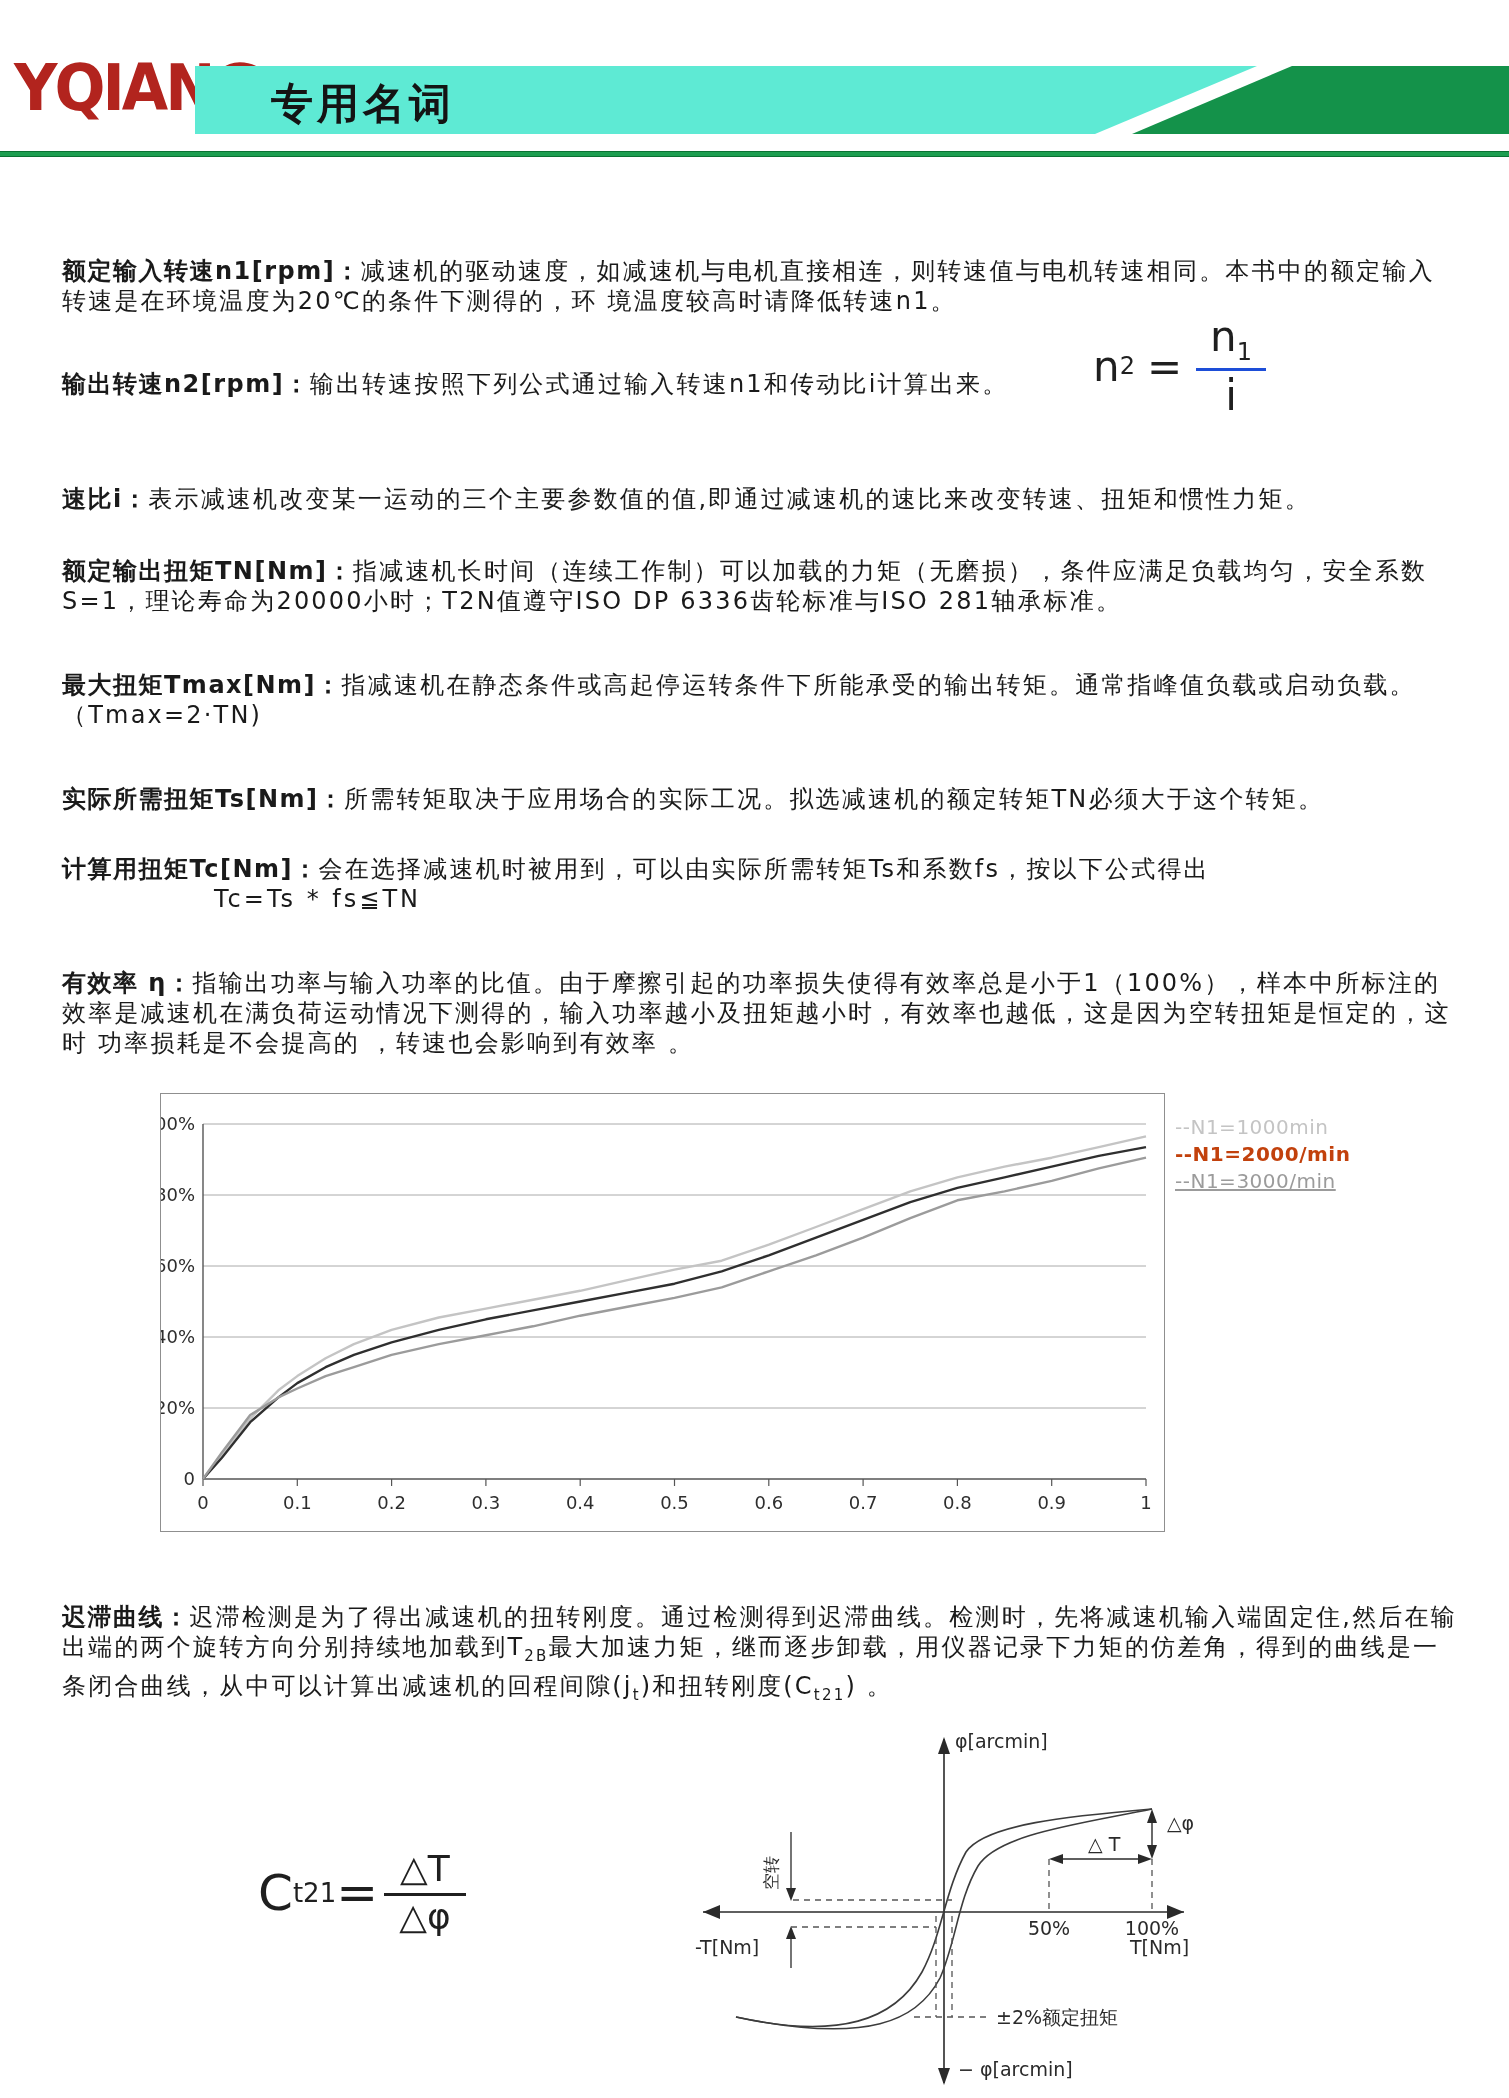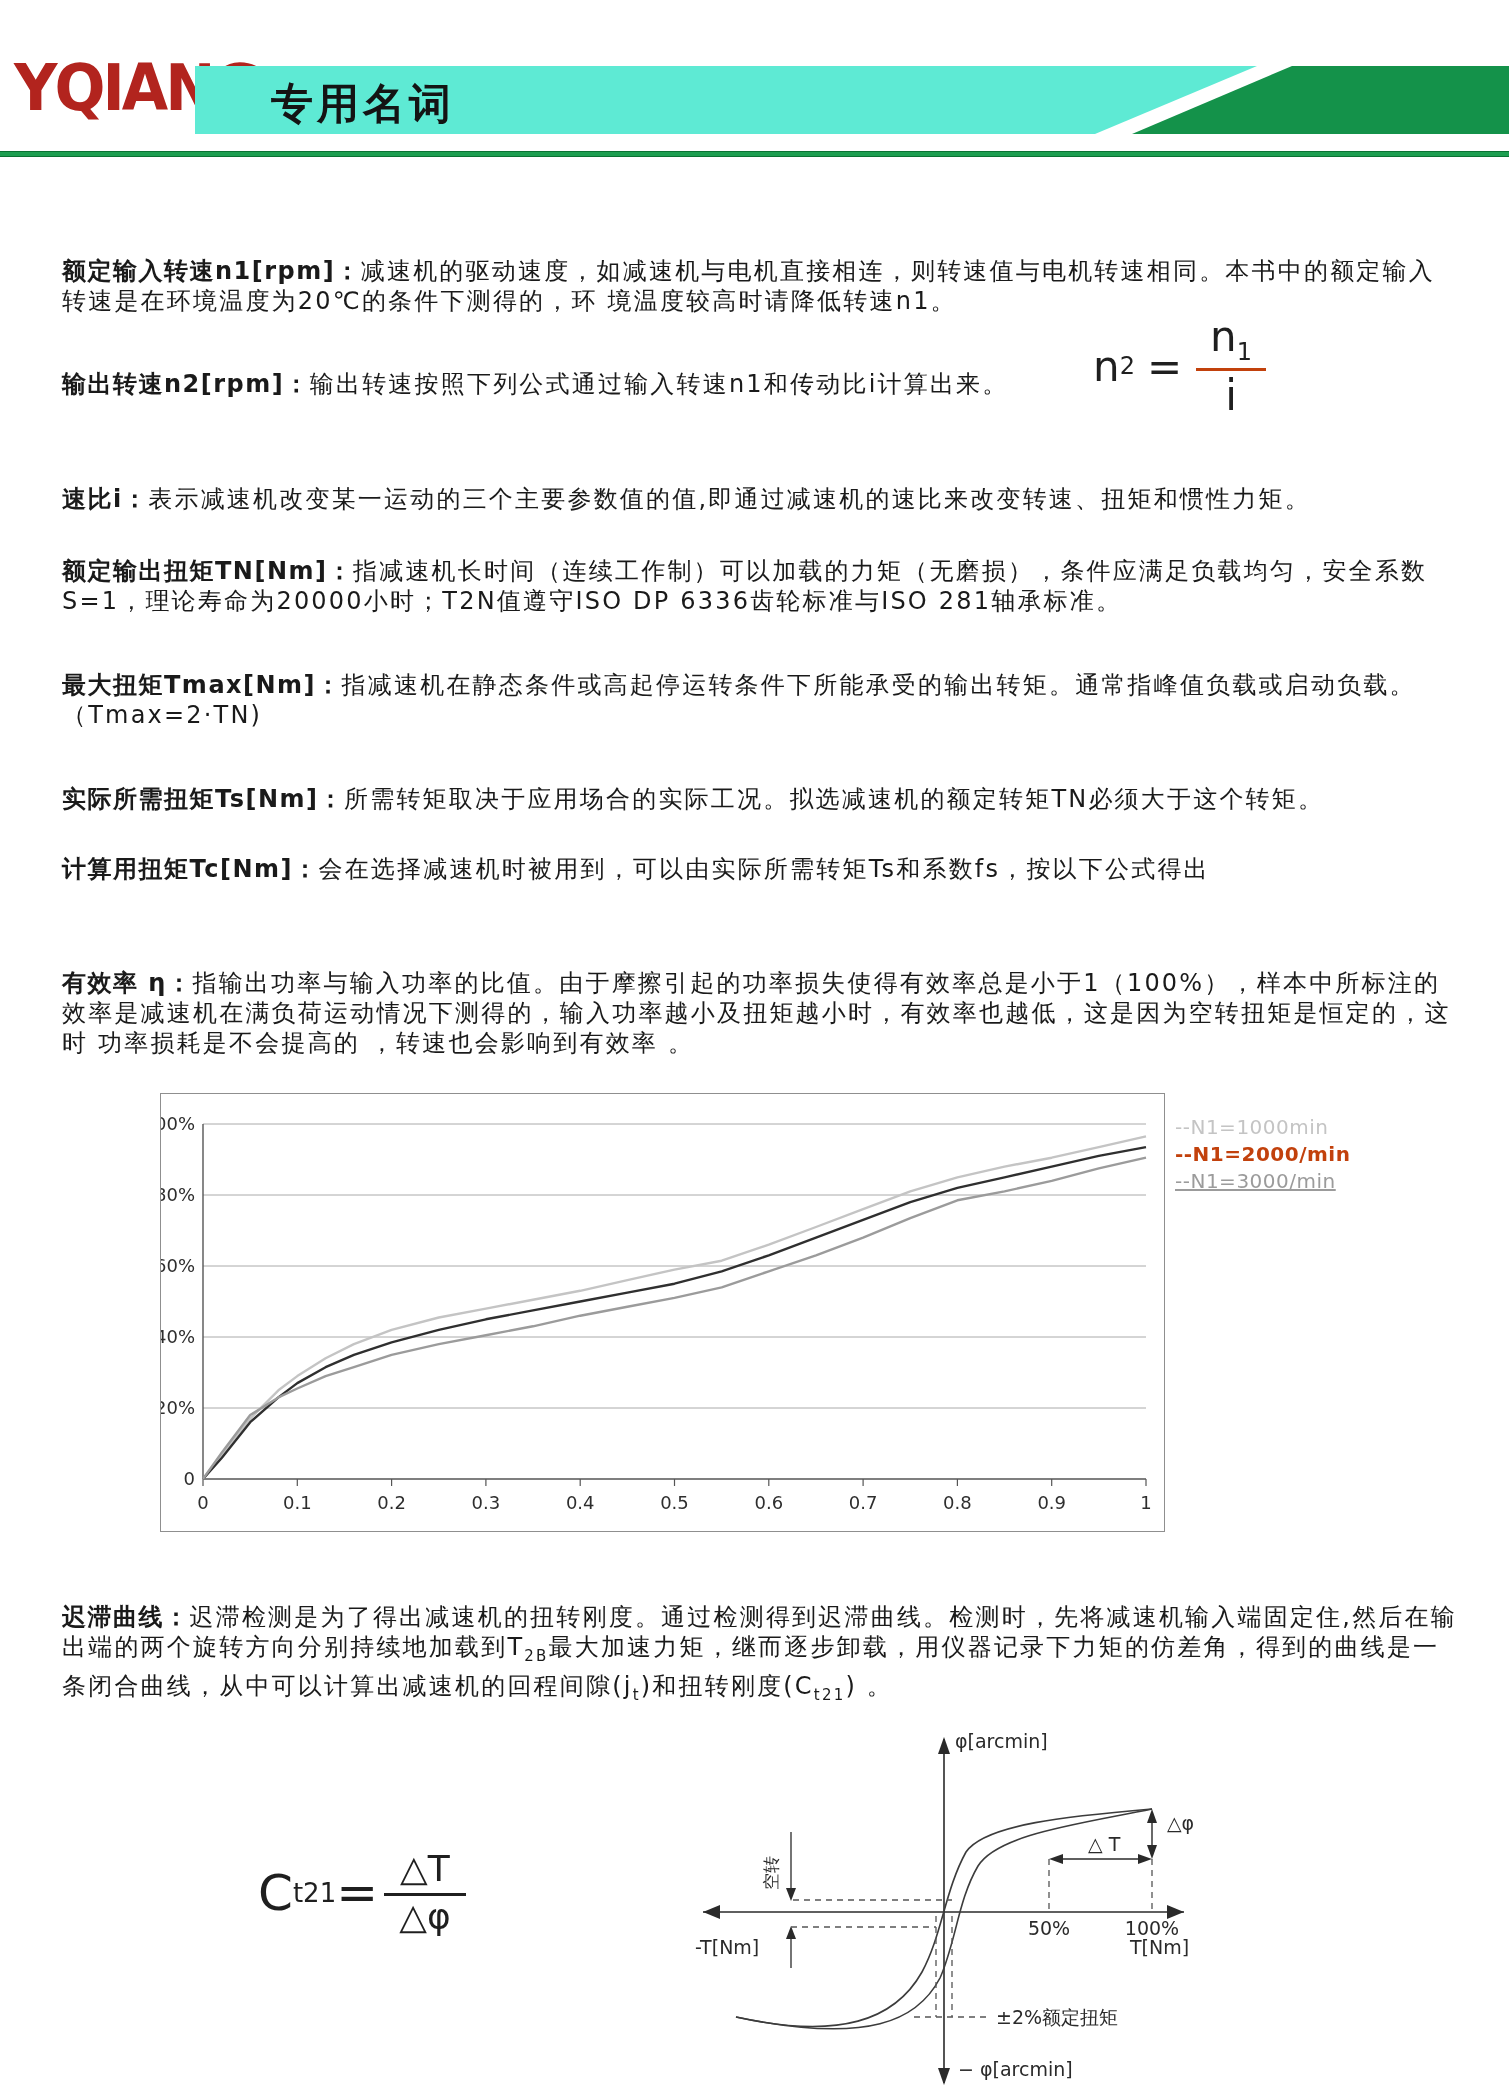--- a/index.html
+++ b/index.html
@@ -17,21 +17,21 @@
              border-top:1px solid #0a7233;border-bottom:1px solid #0a7233;}
   
   .para{position:absolute;left:62px;width:1396px;font-size:24px;line-height:30px;letter-spacing:2.2px;}
   .para .term{font-weight:700;letter-spacing:1.5px;}
   .formula-line{margin-left:152px;letter-spacing:3px;}
   sub.tiny{font-size:15px;}
   
   .formula-n2{position:absolute;left:1093px;top:312px;display:flex;align-items:center;font-size:42px;color:#1f1f1f;}
   .formula-n2 sub{font-size:24px;}
   .frac{display:inline-flex;flex-direction:column;align-items:center;margin-left:14px;}
-  .frac .num{border-bottom:3px solid #c2410c;padding:0 14px 2px 14px;}
+  .frac .num{border-bottom:3px solid #1d4ed8;padding:0 14px 2px 14px;}
   .frac .den{padding-top:0px;}
   .formula-n2 .eq{margin-left:12px;}
   
   .chart-box{position:absolute;left:160px;top:1093px;width:1003px;height:437px;border:1px solid #8f8f8f;background:#fff;}
   .chart-box svg{display:block;}
   .chart-box text.tick{font-size:18px;fill:#2e2e2e;font-family:"DejaVu Sans",sans-serif;}
   .legend{position:absolute;left:1175px;top:1114px;font-size:20px;line-height:27px;letter-spacing:0.5px;}
   
   .formula-ct21{position:absolute;left:258px;top:1848px;display:flex;align-items:center;font-size:50px;color:#1f1f1f;}
   .formula-ct21 sub{font-size:26px;}
@@ -68,20 +68,21 @@
 
 <p class="para" style="top:460px"><span class="term">速比i：</span><span>表示减速机改变某一运动的三个主要参数值的值,即通过减速机的速比来改变转速、扭矩和惯性力矩。</span></p>
 
 <p class="para" style="top:532px"><span class="term">额定输出扭矩TN[Nm]：</span><span>指减速机长时间（连续工作制）可以加载的力矩（无磨损），条件应满足负载均匀，安全系数S=1，理论寿命为20000小时；T2N值遵守ISO DP 6336齿轮标准与ISO  281轴承标准。</span></p>
 
 <p class="para" style="top:646px"><span class="term">最大扭矩Tmax[Nm]：</span><span>指减速机在静态条件或高起停运转条件下所能承受的输出转矩。通常指峰值负载或启动负载。（Tmax=2·TN)</span></p>
 
 <p class="para" style="top:760px"><span class="term">实际所需扭矩Ts[Nm]：</span><span>所需转矩取决于应用场合的实际工况。拟选减速机的额定转矩TN必须大于这个转矩。</span></p>
 
 <p class="para" style="top:830px"><span class="term">计算用扭矩Tc[Nm]：</span><span>会在选择减速机时被用到，可以由实际所需转矩Ts和系数fs，按以下公式得出</span>
+  <span class="formula-line" style="display:block">Tc=Ts * fs≦TN</span>
 </p>
 
 <p class="para" style="top:944px"><span class="term">有效率 η：</span><span>指输出功率与输入功率的比值。由于摩擦引起的功率损失使得有效率总是小于1（100%），样本中所标注的效率是减速机在满负荷运动情况下测得的，输入功率越小及扭矩越小时，有效率也越低，这是因为空转扭矩是恒定的，这时 功率损耗是不会提高的 ，转速也会影响到有效率 。</span></p>
 
 <div class="chart-box">
   <svg id="eff-chart" width="1003" height="437" viewBox="0 0 1003 437">
       <line x1="42" y1="314" x2="985" y2="314" stroke="#aaaaaa" stroke-width="1"></line>
       <line x1="42" y1="243" x2="985" y2="243" stroke="#aaaaaa" stroke-width="1"></line>
       <line x1="42" y1="172" x2="985" y2="172" stroke="#aaaaaa" stroke-width="1"></line>
       <line x1="42" y1="101" x2="985" y2="101" stroke="#aaaaaa" stroke-width="1"></line>

